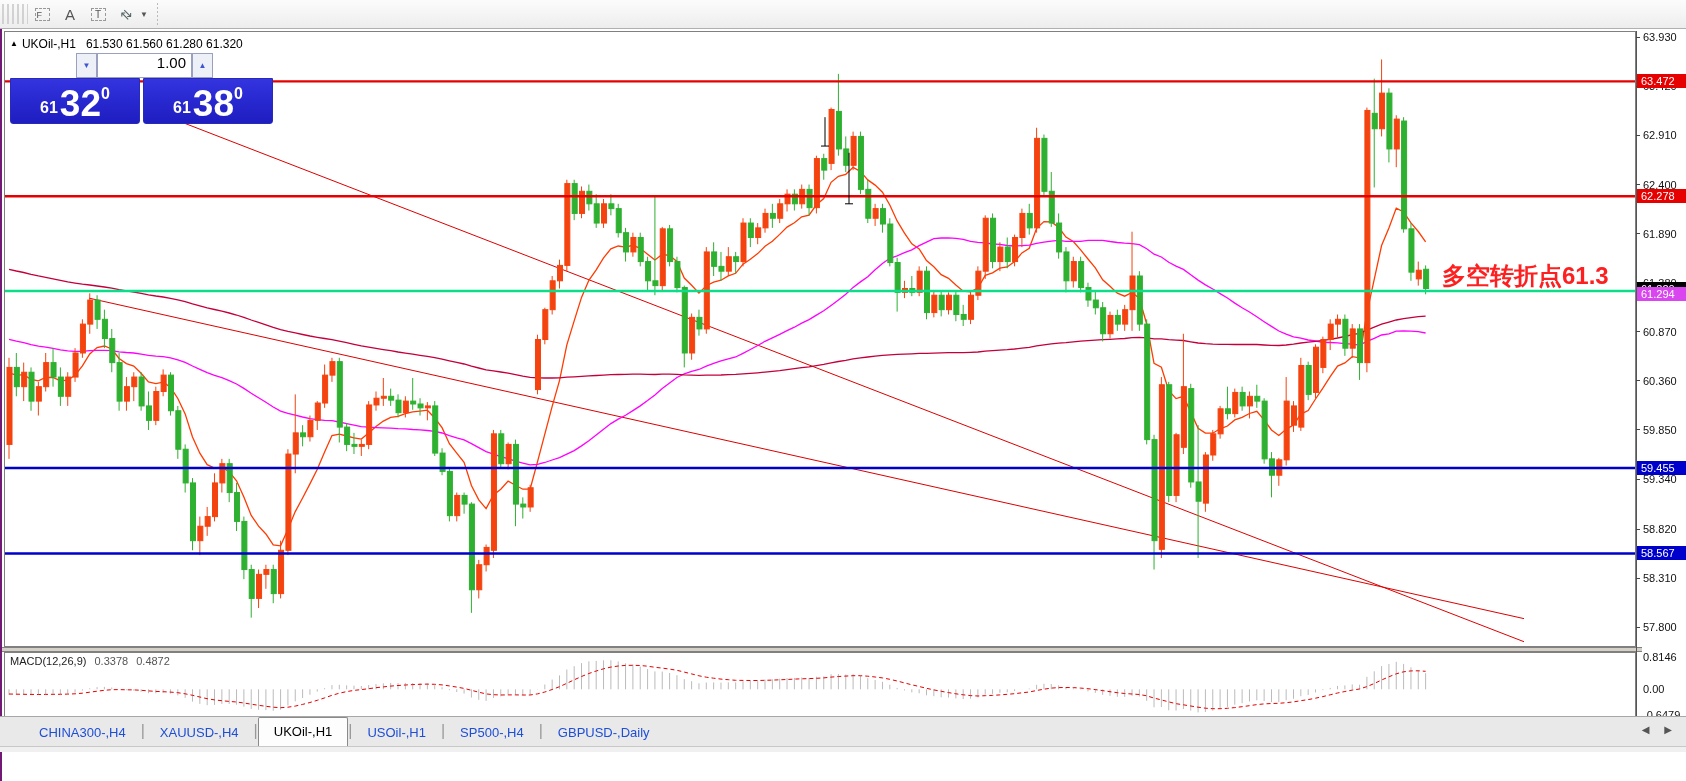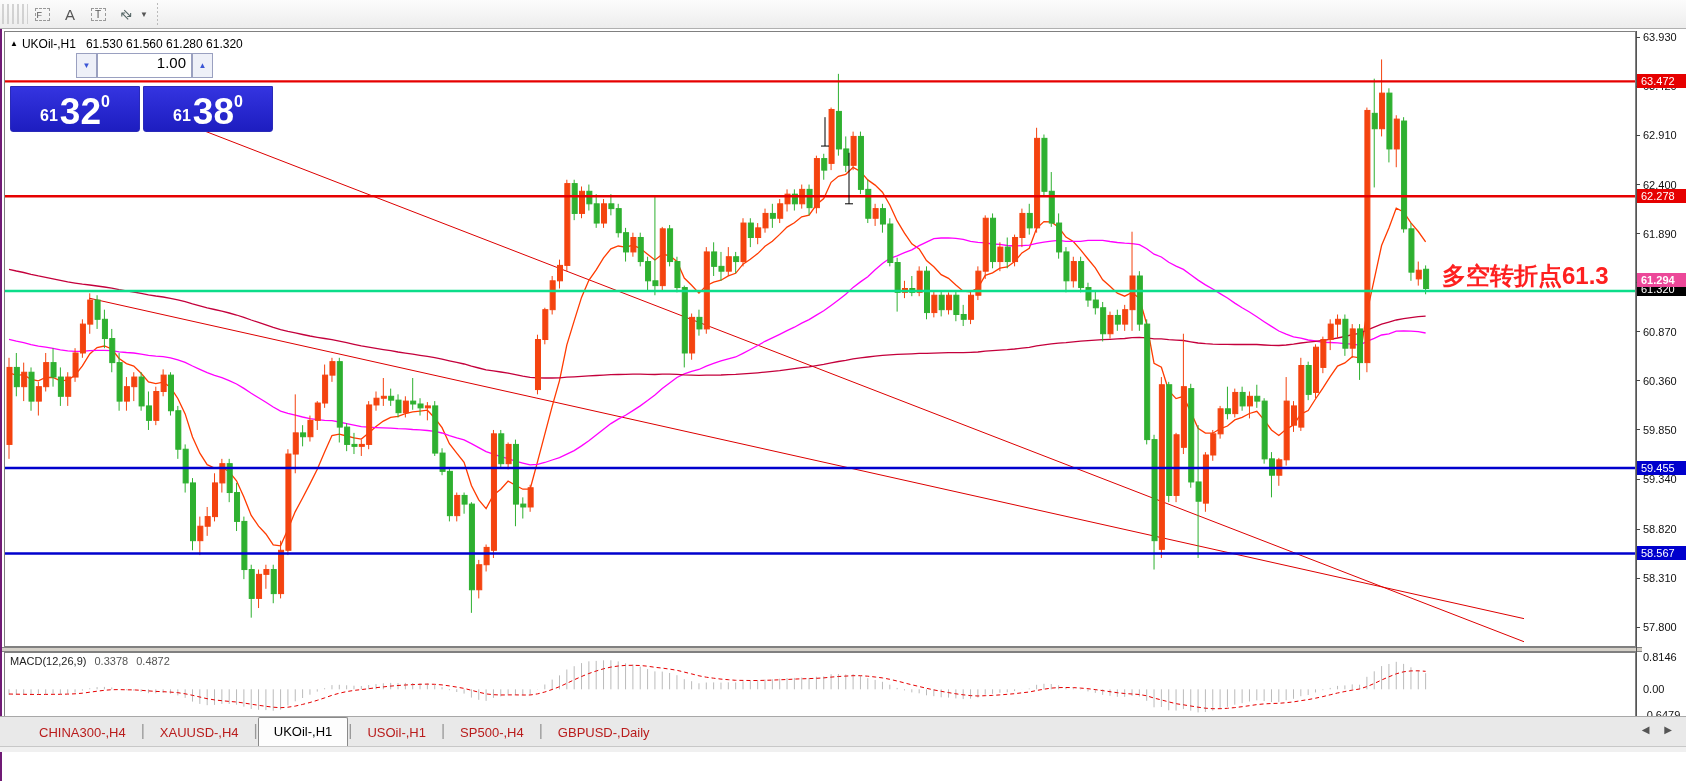--- a/index.html
+++ b/index.html
@@ -59,32 +59,32 @@
   #tp-row1 { display:flex; height:25px; }
   .tp-btn { background:linear-gradient(#5050ee,#3737d8); color:#fff; font-size:10px;
     display:flex; align-items:center; justify-content:center; cursor:pointer;
     border:1px solid #2a2ab8; border-bottom:2px solid #dfe3ff;margin-top:41px; }
   #sell-btn { width:66px; border-radius:3px 3px 0 0; }
   #buy-btn  { width:60px; border-radius:3px 3px 0 0; }
   .spin { width:21px; background:#eef0f8; border:1px solid #9aa0c0; display:flex;
     align-items:center; justify-content:center; font-size:8px; color:#3b55d5; cursor:pointer; }
   #volume-box { width:95px; background:#fff; border:1px solid #9aa0c0; font-size:15px;
     color:#000; text-align:right; padding:0 5px 0 0; }
-  #tp-row2 { display:flex; gap:3px; height:46px; margin-top:8px; }
+  #tp-row2 { display:flex; gap:3px; height:46px; margin-top:0; }
   .price-block { flex:1; background:linear-gradient(#3434e0,#1d1dc0); border:1px solid #2a2ab8;
     border-radius:0 0 3px 3px; color:#fff; display:flex; align-items:flex-end;
     justify-content:center; padding-bottom:4px; cursor:pointer; }
   .p-small { font-size:16px; font-weight:bold; margin:0 2px 2px 0; }
   .p-big { font-size:37px; font-weight:bold; line-height:0.8; }
   .p-sup { font-size:16px; font-weight:bold; align-self:flex-start; margin-top:6px; }
 
   
   #tabbar { position:absolute; left:0; top:716px; width:1686px; height:30px; background:#e9e9e9;
     border-top:1px solid #a8a8a8; display:flex; align-items:flex-end; padding-left:24px; }
-  .tab { font-size:13px; color:#b91c1c; padding:5px 15px 6px; cursor:pointer; white-space:nowrap; }
+  .tab { font-size:13px; color:#1d4ed8; padding:5px 15px 6px; cursor:pointer; white-space:nowrap; }
   .tab.active { background:#fdfdfd; border:1px solid #8a8a8a; border-bottom:none; color:#000;
     border-radius:2px 2px 0 0; padding:6px 15px 7px; }
   .tabsep { color:#999; align-self:center; margin-bottom:2px; }
   #tab-arrows { position:absolute; right:14px; top:724px; font-size:10px; color:#555; }
   #tab-arrows span { margin-left:12px; cursor:pointer; }
   #bottomstrip { position:absolute; left:0; top:746px; width:1686px; height:6px; background:#f0f0f0;
     border-top:1px solid #c8c8c8; }
 </style>
 </head>
 <body>
@@ -776,21 +776,21 @@
       <div class="ytick" style="top: 444.068px;">59.340</div>
       <div class="ydash" style="top: 499.616px;"></div>
       <div class="ytick" style="top: 494.116px;">58.820</div>
       <div class="ydash" style="top: 548.702px;"></div>
       <div class="ytick" style="top: 543.202px;">58.310</div>
       <div class="ydash" style="top: 597.787px;"></div>
       <div class="ytick" style="top: 592.287px;">57.800</div>
       <div class="tag" style="top: 252.501px; background: rgb(0, 0, 0);">61.320</div>
       <div class="tag" style="top: 45.3798px; background: rgb(230, 0, 0); color: rgb(255, 255, 255);">63.472</div>
       <div class="tag" style="top: 160.298px; background: rgb(230, 0, 0); color: rgb(255, 255, 255);">62.278</div>
-      <div class="tag" style="top: 244px; background: #ec4899; color: rgb(255, 255, 255); font-weight: bold;">61.294</div>
+      <div class="tag" style="top: 258px; background: #d946ef; color: rgb(255, 255, 255);">61.294</div>
       <div class="tag" style="top: 432px; background: rgb(0, 0, 205); color: rgb(255, 255, 255);">59.455</div>
       <div class="tag" style="top: 517.466px; background: rgb(0, 0, 205); color: rgb(255, 255, 255);">58.567</div>
       <div class="xdash" style="left: 5px;"></div>
       <div class="xlabel" style="left: 8px;">27 Nov 2018</div>
       <div class="xdash" style="left: 100.42px;"></div>
       <div class="xlabel" style="left: 103.42px;">28 Nov 08:00</div>
       <div class="xdash" style="left: 195.84px;"></div>
       <div class="xlabel" style="left: 198.84px;">29 Nov 01:00</div>
       <div class="xdash" style="left: 291.26px;"></div>
       <div class="xlabel" style="left: 294.26px;">29 Nov 13:00</div>

